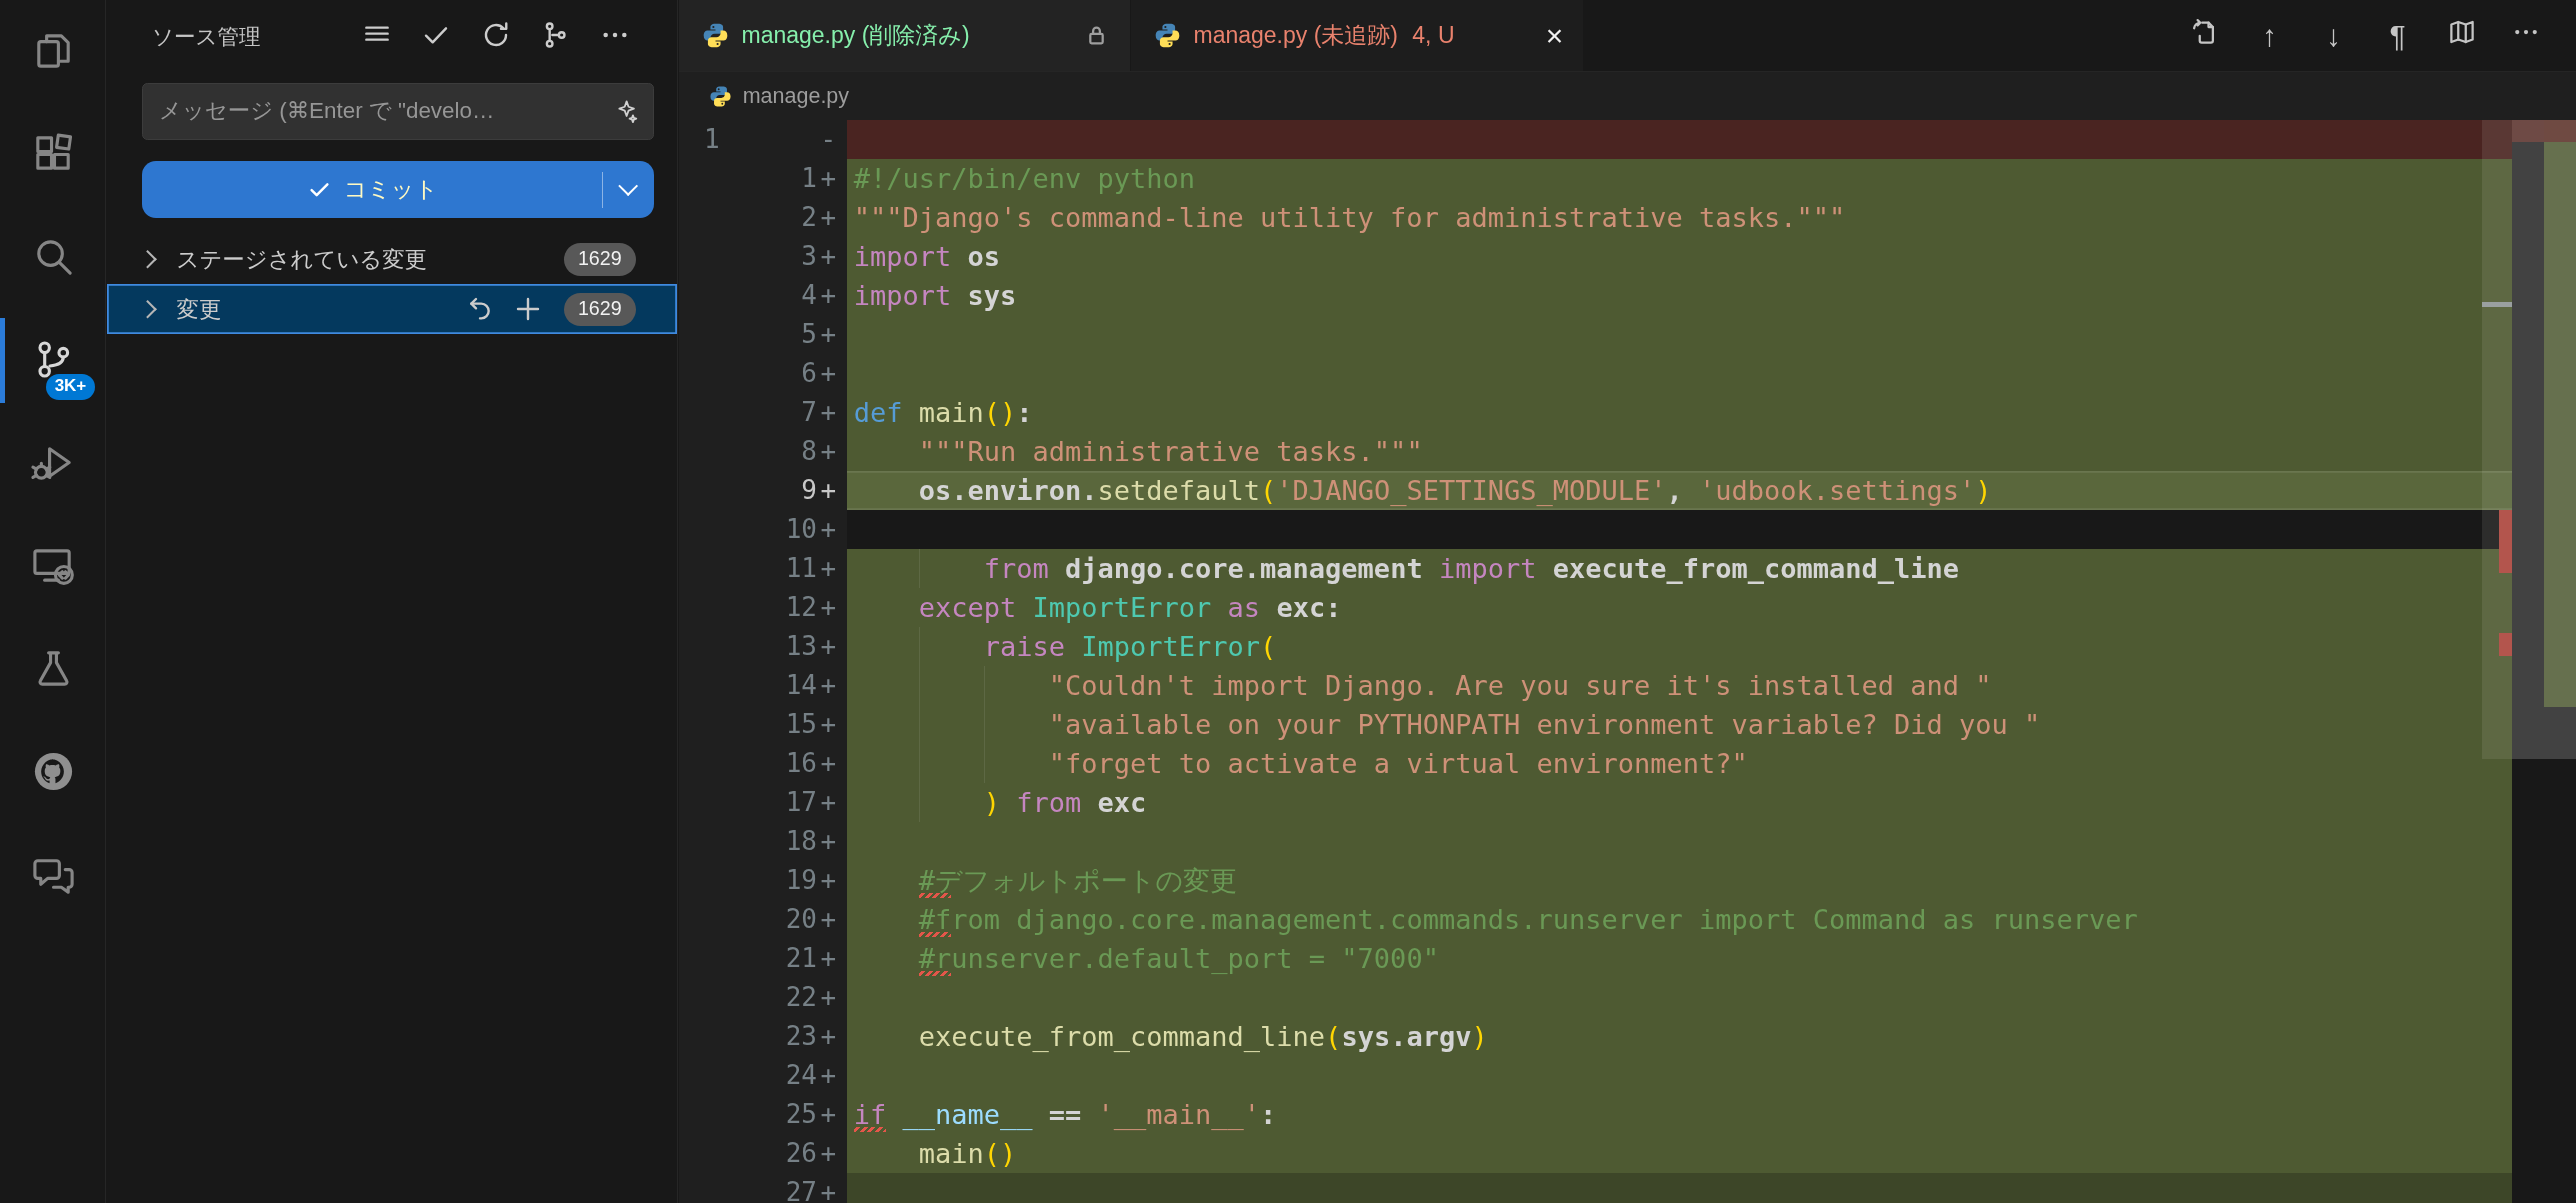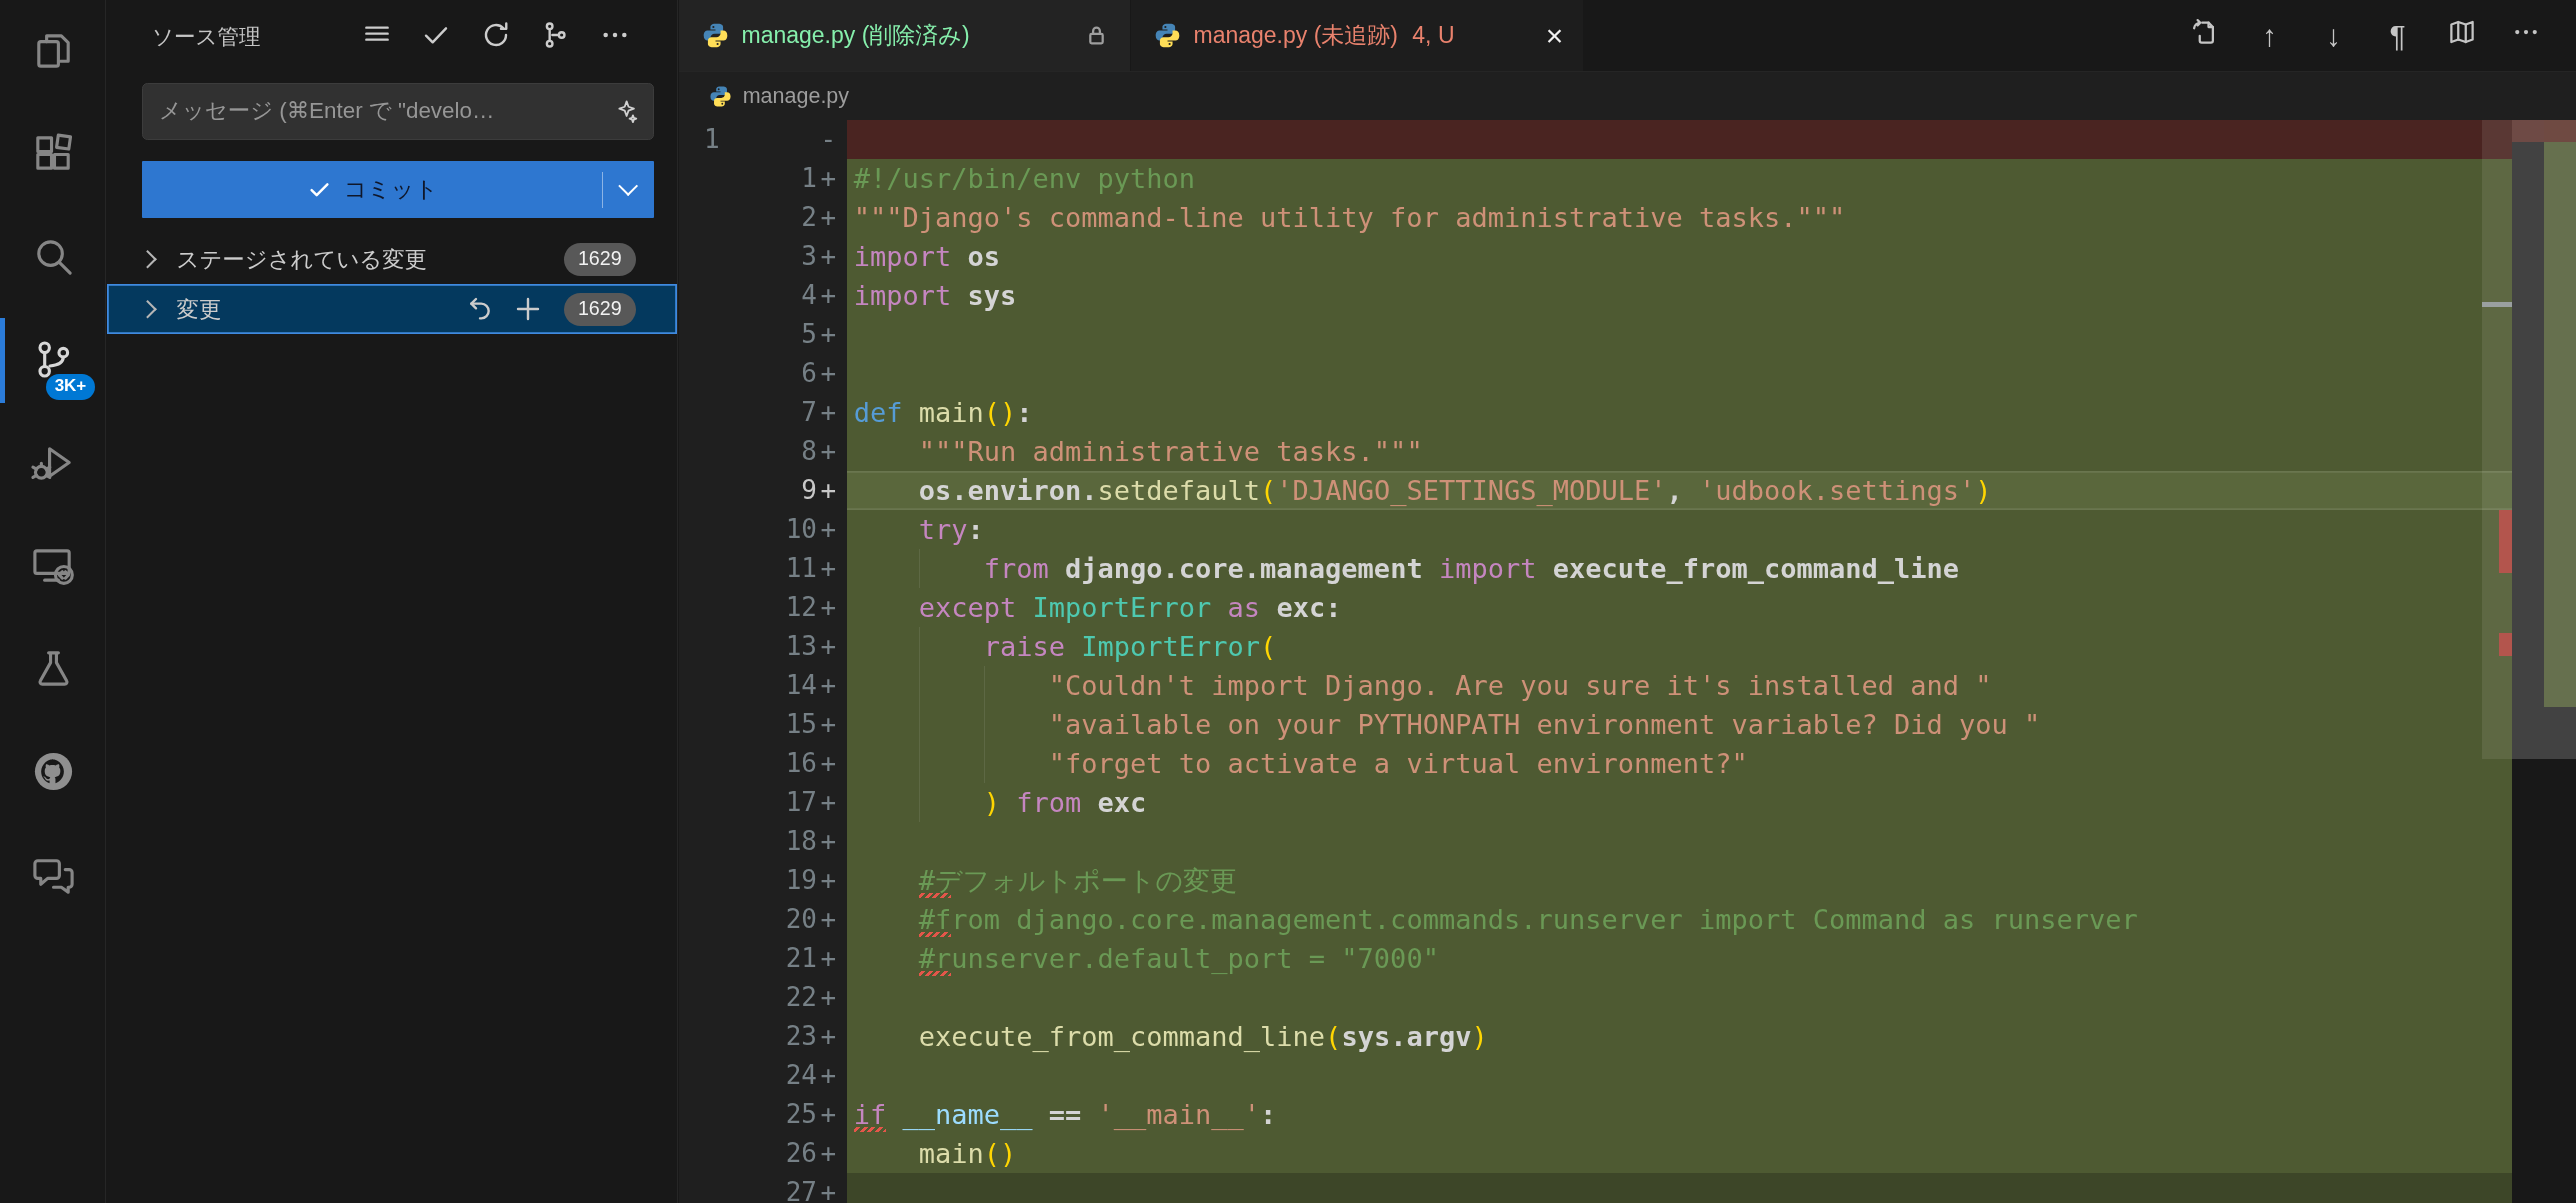--- a/index.html
+++ b/index.html
@@ -21,21 +21,21 @@
   #sc-title{color:#c5c5c5;font-size:21.5px;flex:0 0 auto;}
   #sc-toolbar{margin-left:auto;display:flex;gap:12.5px;}
   .tb-icon{width:47px;height:47px;display:flex;align-items:center;justify-content:center;color:#cccccc;border-radius:7.2px;cursor:pointer;}
   .tb-icon svg{width:32px;height:32px;stroke:currentColor;fill:none;stroke-width:1.8;stroke-linecap:round;stroke-linejoin:round;}
   #sc-input-wrap{position:relative;margin:10.7px 25px 0 35px;width:512px;height:57px;}
   #sc-input{width:100%;height:100%;background:#313131;border:0.9px solid #3c3c3c;border-radius:5.4px;color:#cccccc;
     font-size:22.4px;padding:0 57px 0 16px;outline:none;font-family:inherit;}
   #sc-input::placeholder{color:#969696;}
   #sc-sparkle{position:absolute;right:9px;top:9px;width:39px;height:39px;display:flex;align-items:center;justify-content:center;color:#d0d0d0;cursor:pointer;}
   #sc-sparkle svg{width:27px;height:27px;stroke:currentColor;fill:none;stroke-width:1.6;stroke-linejoin:round;}
-  #commit-btn{margin:21.5px 25px 0 35px;width:512px;height:57px;background:#2e77d0;border-radius:1px;display:flex;align-items:center;color:#0f172a;cursor:pointer;}
+  #commit-btn{margin:21.5px 25px 0 35px;width:512px;height:57px;background:#2e77d0;border-radius:14px;display:flex;align-items:center;color:#fef9c3;cursor:pointer;}
   #commit-main{flex:1;display:flex;align-items:center;justify-content:center;gap:10.7px;font-size:23px;}
   #commit-main svg{width:27px;height:27px;stroke:#fff;fill:none;stroke-width:2.2;stroke-linecap:round;stroke-linejoin:round;}
   #commit-drop{width:52px;height:36px;border-left:0.9px solid rgba(255,255,255,.45);display:flex;align-items:center;justify-content:center;}
   .chev{width:14.3px;height:14.3px;border-right:2.2px solid #fff;border-bottom:2.2px solid #fff;transform:rotate(45deg) translate(-2.7px,-2.7px);}
   .scm-group{height:50px;display:flex;align-items:center;padding:0 41px 0 34px;color:#cccccc;font-size:22.4px;cursor:pointer;margin-top:16px;}
   .scm-group + .scm-group{margin-top:0;}
   .twisty{width:12.5px;height:12.5px;border-right:2px solid #b6b6b6;border-bottom:2px solid #b6b6b6;transform:rotate(-45deg);margin-right:23px;flex:0 0 auto;}
   .scm-group.selected{background:#04395e;box-shadow:inset 0 0 0 1.8px #3f8ae0;}
   .grp-label{flex:0 0 auto;}
   .grp-spacer{flex:1;}
@@ -385,21 +385,20 @@
           <span class="g-sign">+</span>
         </div>
         <div class="body"><span class="t-p">    os.environ.</span><span class="t-f">setdefault</span><span class="t-g">(</span><span class="t-s">'DJANGO_SETTINGS_MODULE'</span><span class="t-p">, </span><span class="t-s">'udbook.settings'</span><span class="t-g">)</span></div>
       </div>
       <div class="row">
         <div class="gutter">
           <span class="g-old"></span>
           <span class="g-new">10</span>
           <span class="g-sign">+</span>
         </div>
-        <div class="body"><span class="t-p">    </span><span class="t-k">try</span><span class="t-p">:</span></div>
       </div>
       <div class="row">
         <div class="gutter">
           <span class="g-old"></span>
           <span class="g-new">11</span>
           <span class="g-sign">+</span>
         </div>
         <div class="body"><span class="t-p">        </span><span class="t-k">from</span><span class="t-p"> django.core.management </span><span class="t-k">import</span><span class="t-p"> execute_from_command_line</span><i class="guide" style="left: calc(4ch + 7.2px);"></i></div>
       </div>
       <div class="row">

